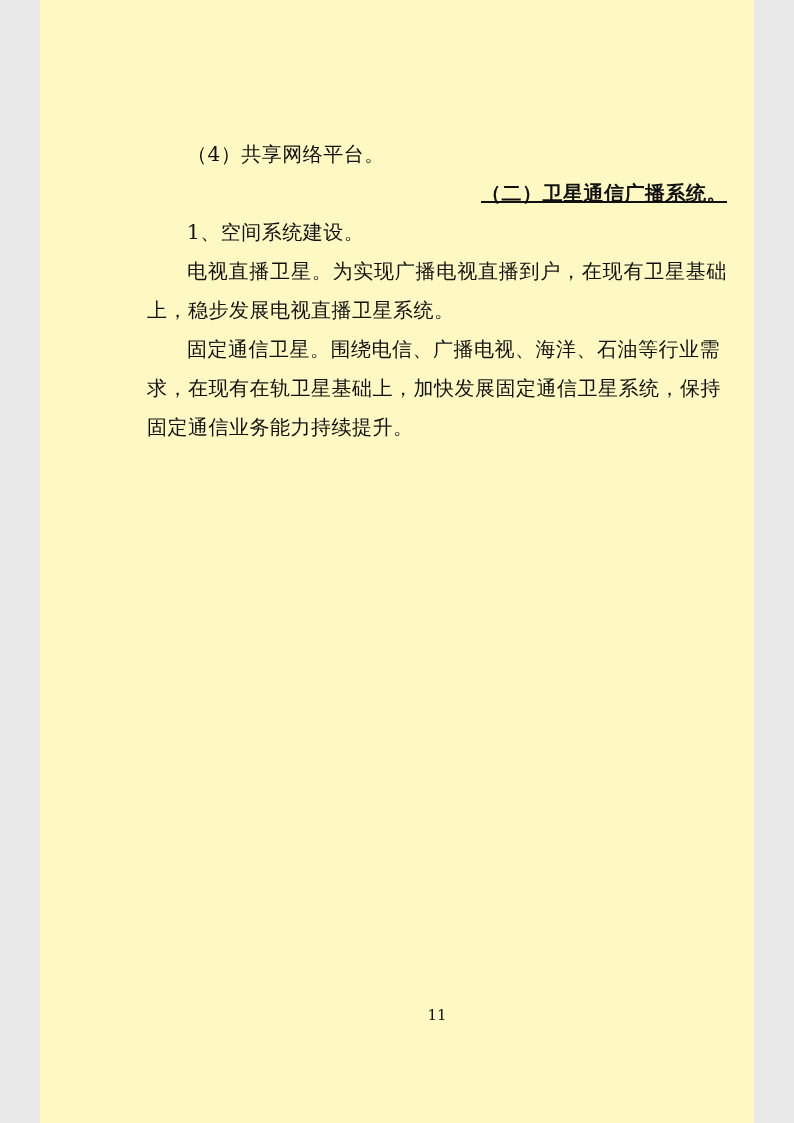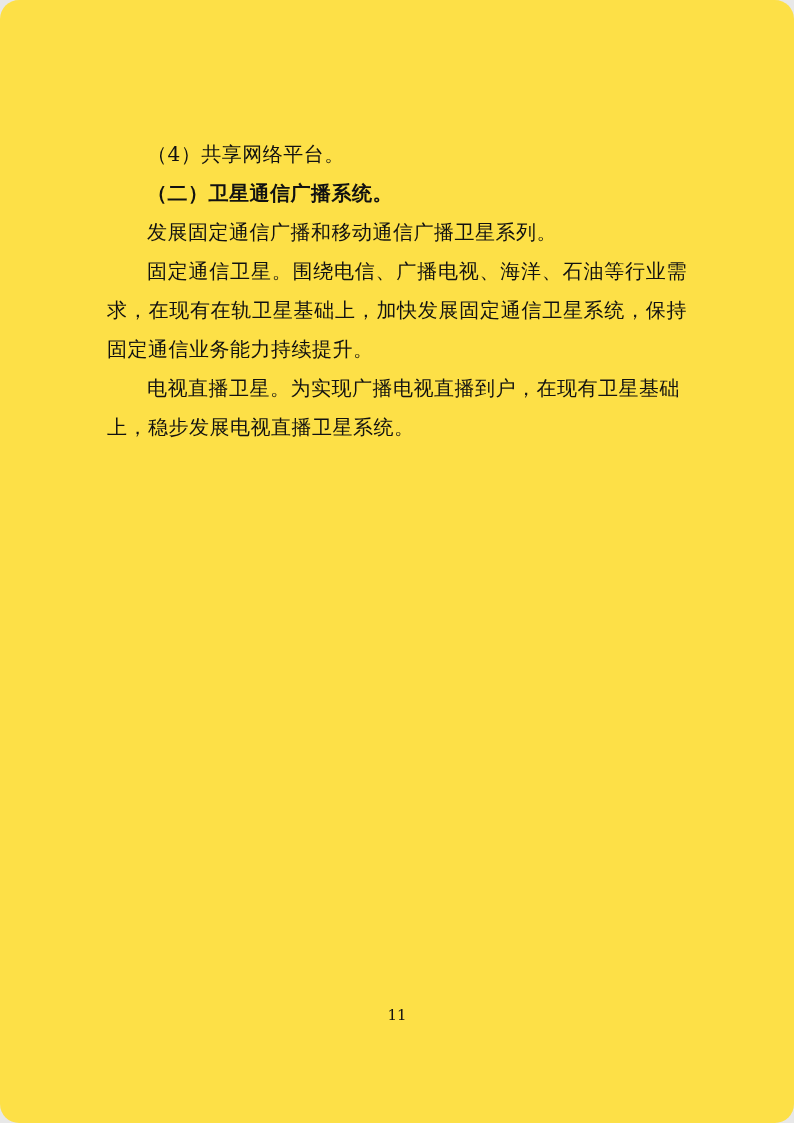--- a/index.html
+++ b/index.html
@@ -3,28 +3,27 @@
 <meta charset="utf-8">
 <style>
   * { box-sizing: border-box; }
   html, body {
     margin: 0;
     padding: 0;
     background: #e8e8e8;
   }
   .page {
     position: relative;
-    width: 794px;
+    width: 714px;
     height: 1123px;
     margin: 0 auto;
-    background: #fde047;
+    background: #fef9c3;
     overflow: hidden;
     font-family: "DejaVu Serif", "Liberation Serif", serif;
     color: #111111;
-    border-radius: 19px;
   }
   .doc-body {
     position: absolute;
     left: 107px;
     top: 135px;
     width: 580px;
   }
   p.para {
     margin: 0;
     padding: 0;
@@ -35,39 +34,40 @@
     text-indent: 2em;
     letter-spacing: 0.5px;
     word-break: break-all;
   }
   p.para:last-child {
     text-align: left;
   }
   p.heading {
     font-family: "DejaVu Sans", "Liberation Sans", sans-serif;
     font-weight: bold;
-    text-align: left;
+    text-align: right;
+    text-decoration: underline;
   }
   .page-footer {
     position: absolute;
     left: 0;
     top: 1004px;
     width: 794px;
     text-align: center;
     font-size: 15px;
     line-height: 22px;
     color: #111111;
     font-family: "DejaVu Serif", "Liberation Serif", serif;
   }
 </style>
 </head>
 <body>
 
 <div class="page">
   <div class="doc-body">
     <p class="para">（4）共享网络平台。</p>
     <p class="para heading">（二）卫星通信广播系统。</p>
-    <p class="para">发展固定通信广播和移动通信广播卫星系列。</p>
+    <p class="para">1、空间系统建设。</p>
+    <p class="para">电视直播卫星。为实现广播电视直播到户，在现有卫星基础上，稳步发展电视直播卫星系统。</p>
     <p class="para">固定通信卫星。围绕电信、广播电视、海洋、石油等行业需求，在现有在轨卫星基础上，加快发展固定通信卫星系统，保持固定通信业务能力持续提升。</p>
-    <p class="para">电视直播卫星。为实现广播电视直播到户，在现有卫星基础上，稳步发展电视直播卫星系统。</p>
   </div>
   <div class="page-footer">11</div>
 </div>
 
 </body></html>

